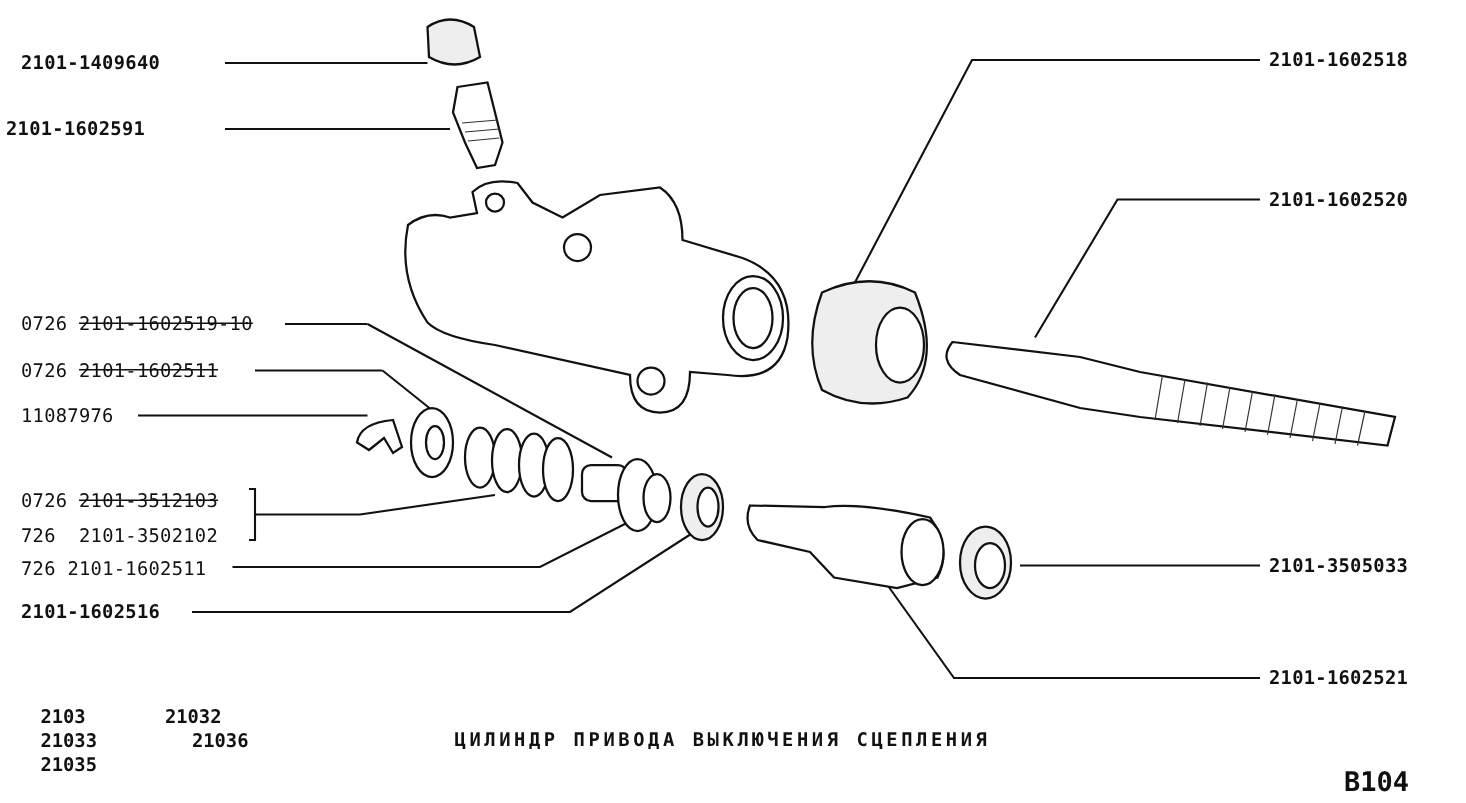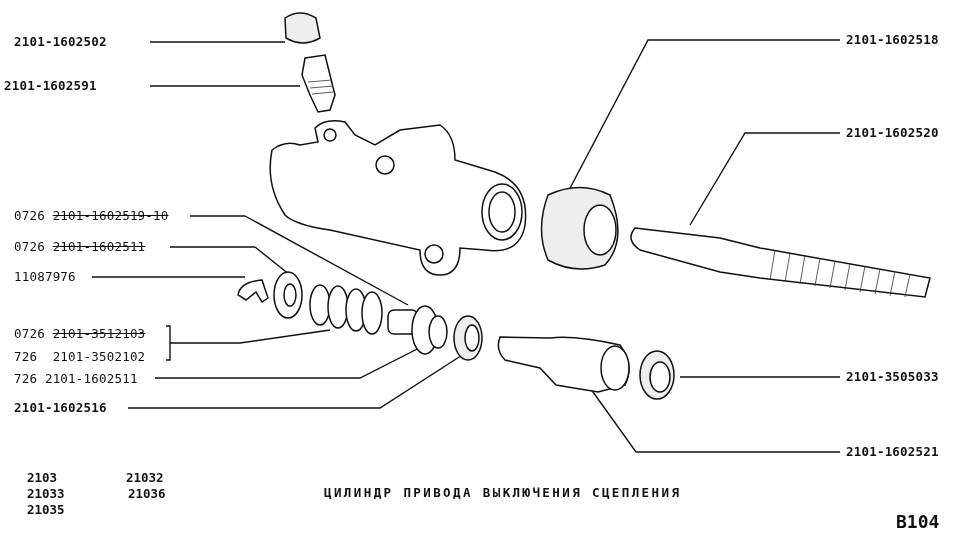--- a/index.html
+++ b/index.html
@@ -2,21 +2,21 @@
 <html><head>
 <meta charset="utf-8">
 <style>
   html, body { margin:0; padding:0; background:#ffffff; }
   body { width:977px; height:535px; position:relative; overflow:hidden;
          font-family:"DejaVu Sans Mono","Liberation Mono",monospace; color:#111; }
   .label { position:absolute; font-size:12.5px; font-weight:bold; white-space:nowrap; letter-spacing:0.2px; }
   .label.light { font-weight:normal; }
   .strike { text-decoration: line-through; }
   svg.drawing { position:absolute; left:0; top:0; }
-  .title { position:absolute; left:324px; top:485px; font-size:12.5px; letter-spacing:2.4px; font-weight:bold;text-align:center; }
+  .title { position:absolute; left:303px; top:485px; font-size:12.5px; letter-spacing:2.4px; font-weight:bold;text-align:center; }
   .models { position:absolute; font-size:12.5px; font-weight:bold;text-align:center; }
   .sheet { position:absolute; left:896px; top:511px; font-size:18px; font-weight:bold; }
   .ln { stroke:#111; stroke-width:1.4; fill:none; }
   .part { stroke:#111; stroke-width:1.5; fill:#fff; }
   .dot { stroke:#111; stroke-width:1.5; fill:#eee; }
   .thread { stroke:#333; stroke-width:0.8; }
 </style>
 </head>
 <body>
 
@@ -87,35 +87,35 @@
   <ellipse class="dot" cx="468" cy="338" rx="14" ry="22"></ellipse>
   <ellipse class="part" cx="472" cy="338" rx="7" ry="13"></ellipse>
 
   <path class="part" d="M500,337 L550,338 Q575,335 620,345 Q635,365 625,385 L598,392 L556,385 L540,368 L505,360 Q495,350 500,337 Z"></path>
   <ellipse class="part" cx="615" cy="368" rx="14" ry="22"></ellipse>
 
   <ellipse class="dot" cx="657" cy="375" rx="17" ry="24"></ellipse>
   <ellipse class="part" cx="660" cy="377" rx="10" ry="15"></ellipse>
 </svg>
 
-<div class="label" style="left:14px;top:34px;"><span>2101-1602502</span></div>
+<div class="label" style="left:14px;top:34px;"><span>2101-1409640</span></div>
 <div class="label" style="left:4px;top:78px;text-align:center;"><span>2101-1602591</span></div>
 <div class="label light" style="left:14px;top:208px;"><span>0726</span> <span class="strike">2101-1602519-10</span></div>
 <div class="label light" style="left:14px;top:239px;"><span>0726</span> <span class="strike">2101-1602511</span></div>
 <div class="label light" style="left:14px;top:269px;"><span>11087976</span></div>
 <div class="label light" style="left:14px;top:326px;"><span>0726</span> <span class="strike">2101-3512103</span></div>
 <div class="label light" style="left:14px;top:349px;"><span>726</span>&nbsp;&nbsp;<span>2101-3502102</span></div>
 <div class="label light" style="left:14px;top:371px;"><span>726</span> <span>2101-1602511</span></div>
 <div class="label" style="left:14px;top:400px;"><span>2101-1602516</span></div>
 
 <div class="label" style="left:846px;top:32px;"><span>2101-1602518</span></div>
 <div class="label" style="left:846px;top:125px;"><span>2101-1602520</span></div>
 <div class="label" style="left:846px;top:369px;"><span>2101-3505033</span></div>
 <div class="label" style="left:846px;top:444px;"><span>2101-1602521</span></div>
 
 <div class="models" style="left:27px;top:470px;">2103</div>
-<div class="models" style="left:126px;top:470px;">21032</div>
+<div class="models" style="left:110px;top:470px;">21032</div>
 <div class="models" style="left:27px;top:486px;">21033</div>
 <div class="models" style="left:128px;top:486px;">21036</div>
 <div class="models" style="left:27px;top:502px;">21035</div>
 
 <div class="title">ЦИЛИНДР ПРИВОДА ВЫКЛЮЧЕНИЯ СЦЕПЛЕНИЯ</div>
 <div class="sheet">В104</div>
 
 </body></html>

